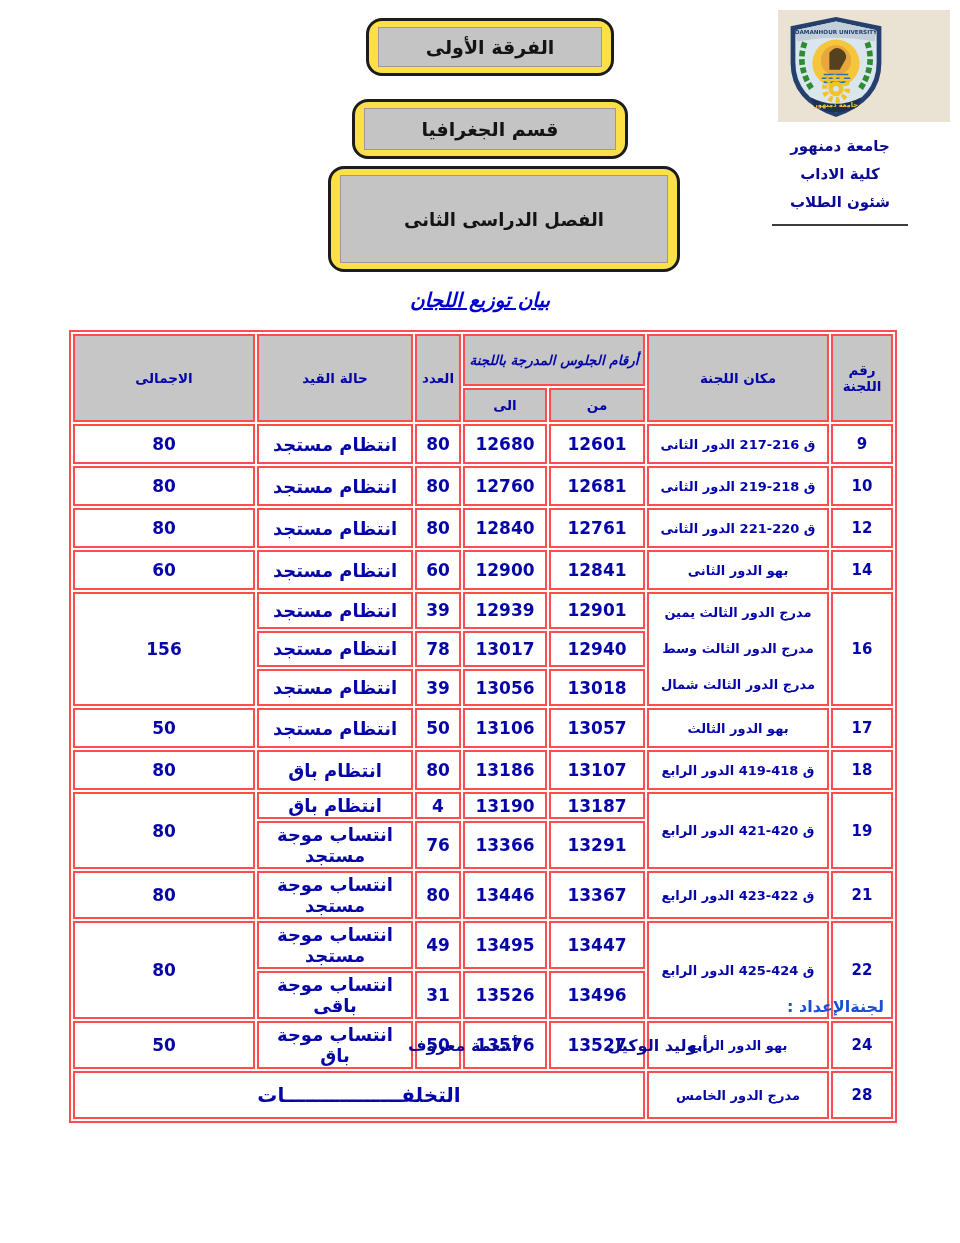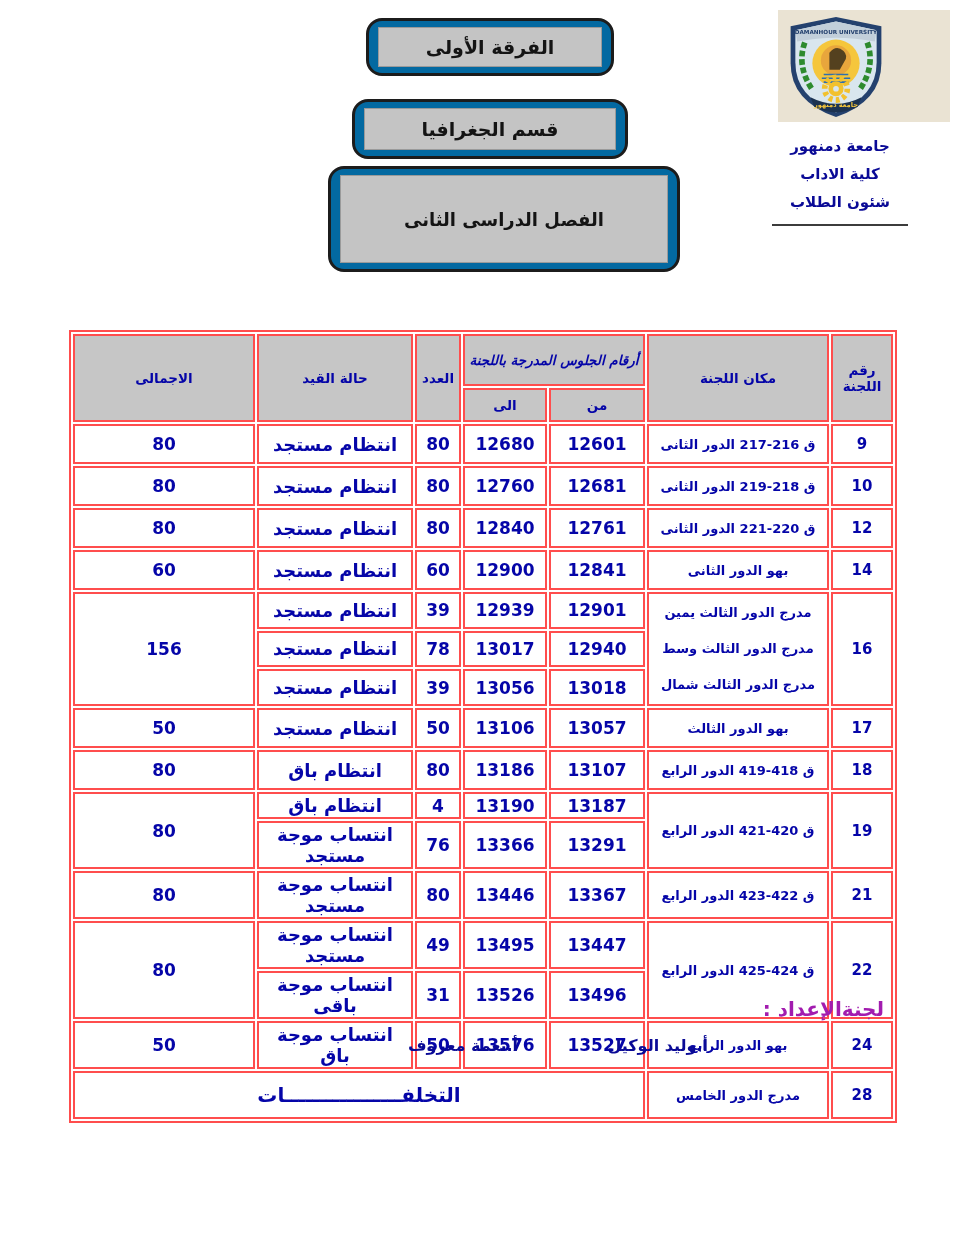--- a/index.html
+++ b/index.html
@@ -1,20 +1,20 @@
 <!DOCTYPE html>
 <html lang="ar"><head>
 <meta charset="utf-8">
 <style>
   html,body{margin:0;padding:0;background:#fff;}
   #page{position:relative;width:960px;height:1243px;background:#ffffff;overflow:hidden;
         font-family:"DejaVu Sans",sans-serif;font-weight:bold;}
 
   
-  .rbox{position:absolute;border:3px solid #1c1c1c;border-radius:16px;background:#0369a1;
+  .rbox{position:absolute;border:3px solid #1c1c1c;border-radius:16px;background:#fde047;
         display:flex;align-items:center;justify-content:center;padding:7px 9px;box-sizing:border-box;}
   .rbox .fill{background:#c4c4c4;border:1px solid #9a9a9a;width:100%;height:100%;
         display:flex;flex-direction:column;align-items:center;justify-content:center;
         color:#141414;text-align:center;direction:rtl;}
   .fill .ln{display:block;}
 
   #box-group{left:366px;top:18px;width:248px;height:58px;}
   #box-group .fill{font-size:19px;}
   #box-dept{left:352px;top:99px;width:276px;height:60px;}
   #box-dept .fill{font-size:19px;}
@@ -45,21 +45,21 @@
   th.seat-group{font-style:italic;}
   td.cell-no{font-size:15px;}
   td.cell-loc{font-size:13px;}
   td.cell-loc .locline{display:block;line-height:36px;}
   td.cell-loc .single{line-height:normal;}
   td.num{font-size:17px;}
   td.cell-status{font-size:18px;}
   td.cell-banner{font-size:20px;letter-spacing:1px;margin-top:47px;}
 
   
-  #prep-label{position:absolute;right:76px;top:997px;color:#a21caf;font-size:20px;direction:rtl;}
+  #prep-label{position:absolute;right:76px;top:997px;color:#1d4ed8;font-size:16px;direction:rtl;}
   #preparers{position:absolute;left:408px;top:1036px;width:300px;direction:rtl;display:flex;
              justify-content:space-between;color:#0a0a96;font-size:16px;}
 </style>
 </head>
 <body>
 
 <div id="page">
 
 
   <div class="rbox" id="box-group">
@@ -99,20 +99,21 @@
       <text x="55" y="98" font-size="7" text-anchor="middle" fill="#f5c63c">جامعة دمنهور</text>
     </svg>
   </div>
   <div id="uni-text">
     <div>جامعة دمنهور</div>
     <div>كلية الاداب</div>
     <div>شئون الطلاب</div>
   </div>
   <div id="uni-rule"></div>
 
+  <div id="doc-title">بيان توزيع اللجان</div>
 
   <table id="committee-table" dir="rtl">
     <colgroup>
       <col style="width:62px">
         <col style="width:182px">
         <col style="width:96px">
       <col style="width:84px">
         <col style="width:46px">
         <col style="width:156px">
         <col style="width:182px">

